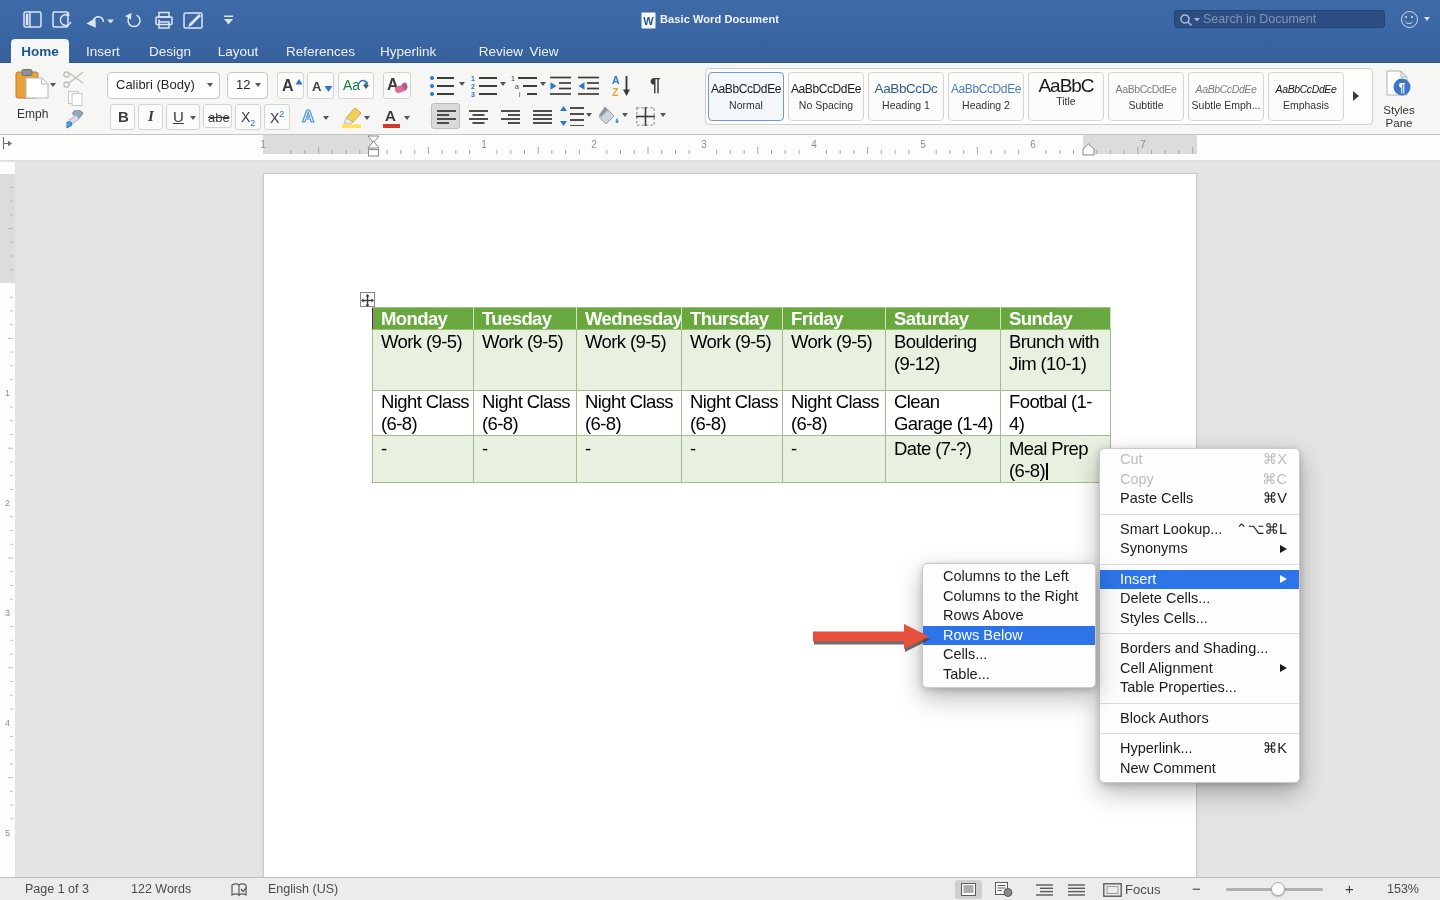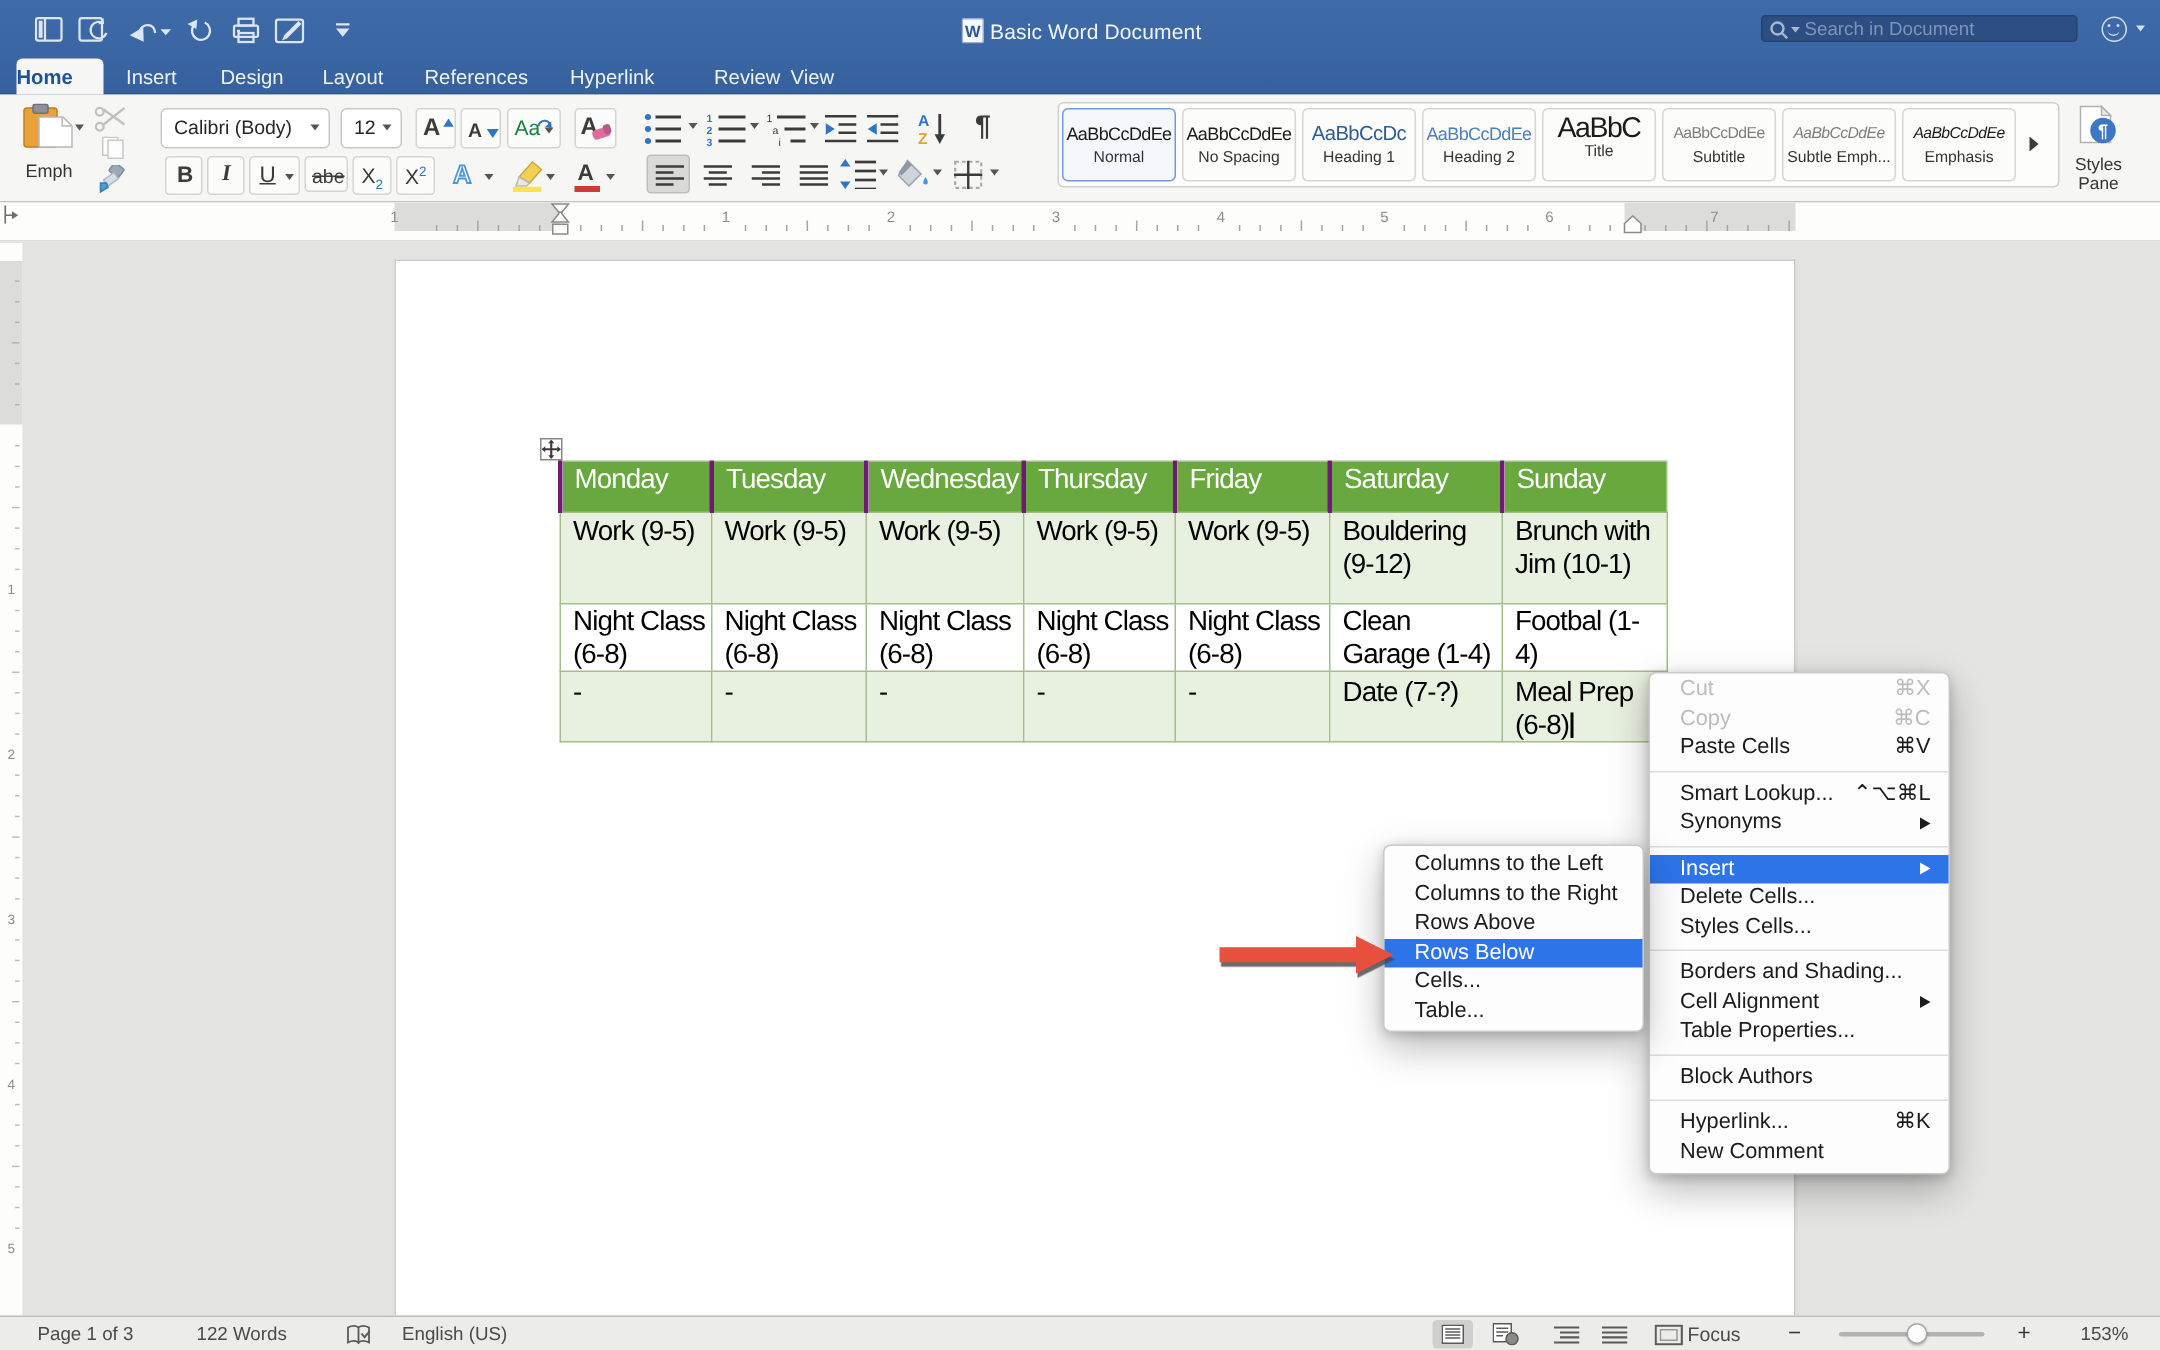--- a/index.html
+++ b/index.html
@@ -1,27 +1,27 @@
 <!DOCTYPE html>
 <html><head><meta charset="utf-8"><style>
 *{margin:0;padding:0;box-sizing:border-box}
 html,body{width:1440px;height:900px;overflow:hidden}
 body{font-family:"Liberation Sans",sans-serif;-webkit-font-smoothing:antialiased}
 #app{position:relative;width:1440px;height:900px;background:#e4e4e3;overflow:hidden}
 
 #tbar{position:absolute;left:0;top:0;width:1440px;height:63px;background:linear-gradient(180deg,#3e6ba8 0%,#3a66a3 55%,#35609c 100%)}
 #tbar .ticons{position:absolute;left:22px;top:9px}
-#wtitle{position:absolute;left:660px;top:13px;color:#f2f5fa;font-size:14px;font-weight:normal;letter-spacing:.1px}
+#wtitle{position:absolute;left:660px;top:13px;color:#f2f5fa;font-size:11px;font-weight:bold;letter-spacing:.1px}
 #docicon{position:absolute;left:641px;top:12px}
 #search{position:absolute;left:1174px;top:10px;width:211px;height:18px;background:#2c4e83;border:1px solid #244371;border-radius:3px;color:#7f95b8;font-size:12.5px;line-height:16px;padding-left:28px}
 #smiley{position:absolute;left:1401px;top:11px;width:17px;height:17px;border:1.5px solid #cfdcee;border-radius:50%}
 #smiley:before{content:"";position:absolute;left:3px;top:4px;width:2px;height:2px;background:#cfdcee;border-radius:50%;box-shadow:6px 0 0 #cfdcee}
 #smiley:after{content:"";position:absolute;left:3px;top:7px;width:8px;height:4px;border-bottom:1.5px solid #cfdcee;border-radius:0 0 8px 8px}
 #smcaret{position:absolute;left:1424px;top:17px;width:0;height:0;border:3.5px solid transparent;border-top:4.5px solid #d6e0ef}
-.tab{position:absolute;top:40px;height:23px;line-height:23px;color:#eef2f8;font-size:13.5px;}
+.tab{position:absolute;top:40px;height:23px;line-height:23px;color:#eef2f8;font-size:13.5px;text-align:center}
 #tabhome{left:11px;top:39px;width:58px;height:24px;background:#f6f6f5;border-radius:4px 4px 0 0;color:#1d5393;font-weight:bold;line-height:25px}
 
 #ribbon{position:absolute;left:0;top:63px;width:1440px;height:72px;background:#f6f6f5;border-bottom:1px solid #c5c5c5}
 .cbo{position:absolute;background:#fff;border:1px solid #c8c8c8;border-radius:4px;font-size:13px;color:#262626;line-height:24px;padding-left:8px}
 .cbo .cv{position:absolute;right:6px;top:10px;width:0;height:0;border:3.5px solid transparent;border-top:4.5px solid #555}
 .btn{position:absolute;background:#fbfbfa;border:1px solid #d4d4d3;border-radius:3px}
 .car{position:absolute;width:0;height:0;border:3px solid transparent;border-top:4px solid #555}
 .lbl{position:absolute;font-size:11.5px;color:#333}
 
 .tile{position:absolute;top:9px;width:76px;height:49px;background:#fcfcfb;border:1px solid #d5d5d4;border-radius:4px;text-align:center}
@@ -29,21 +29,21 @@
 .tile .tl{display:block;margin-top:3px;font-size:10.5px;color:#333}
 
 #ruler{position:absolute;left:0;top:135px;width:1440px;height:26px;background:#fdfdfc;border-bottom:1px solid #dcdcdb}
 
 #doc{position:absolute;left:0;top:162px;width:1440px;height:715px}
 #vruler{position:absolute;left:0;top:0;width:16px;height:715px;background:#fdfdfc;border-right:1px solid #e2e2e1}
 #page{position:absolute;left:263px;top:11px;width:934px;height:704px;background:#fff;border:1px solid #cacac9;border-bottom:none;box-shadow:0 1px 3px rgba(0,0,0,.08)}
 
 #tbl{position:absolute;left:372px;top:145px;width:739px;border-collapse:collapse;table-layout:fixed;font-size:18.5px;letter-spacing:-.6px;color:#000}
 #tbl td{border:1px solid #a3bd8c;vertical-align:top;padding:1px 3px 0 8px;line-height:22px;overflow:hidden}
-#tbl tr.hd td{background:#69a83f;color:#fff;font-weight:normal;height:34px;line-height:21px;padding-top:0;border-bottom:1px solid #98c17c;border-left:3px solid #701a75;border-right:1px solid #cfe3bd}
+#tbl tr.hd td{background:#69a83f;color:#fff;font-weight:bold;height:22px;line-height:21px;padding-top:0;border-bottom:1px solid #98c17c;border-left:1px solid #701a75;border-right:1px solid #cfe3bd}
 #tbl tr.g td{background:#e8f0e0}
 #tbl tr.r1 td{height:61px}
 #tbl tr.r2 td{height:44px;padding-top:0}
 #tbl tr.r3 td{height:47px;padding-top:2px}
 #mvh{position:absolute;left:360px;top:130px;width:15px;height:15px;background:#fff;border:1px solid #888}
 #caret{display:inline-block;width:1.5px;height:17px;background:#000;vertical-align:-3px;margin-left:1px}
 
 .menu{position:absolute;background:#fdfdfd;border:1px solid #c9c9c8;border-radius:5px;box-shadow:0 10px 26px rgba(0,0,0,.28),0 2px 7px rgba(0,0,0,.18);font-size:14.5px;color:#1b1b1b;padding:4px 0}
 .mi{height:19.5px;line-height:19.5px;padding:0 20px;position:relative;white-space:nowrap}
 .mi .sc{position:absolute;right:12px;color:#1b1b1b}

